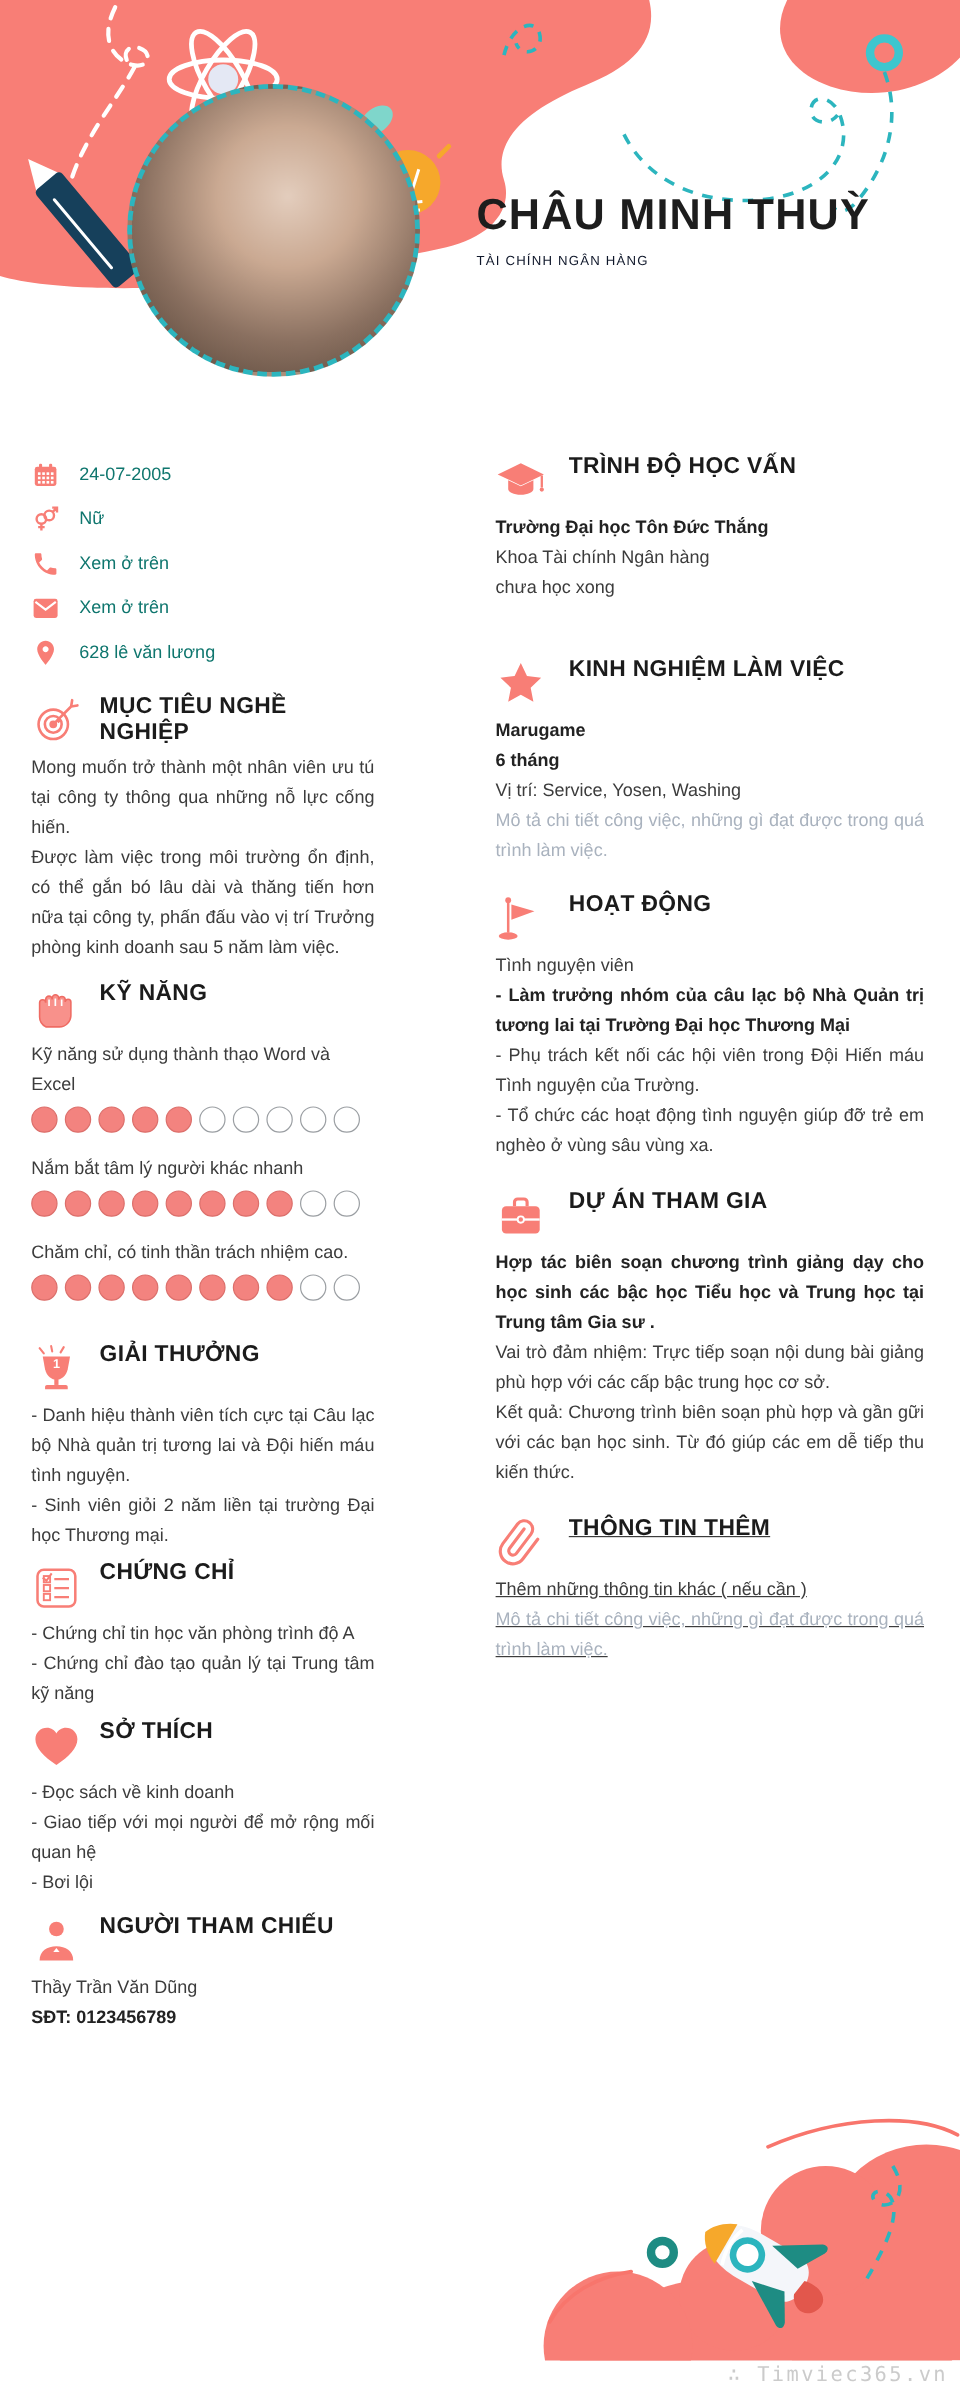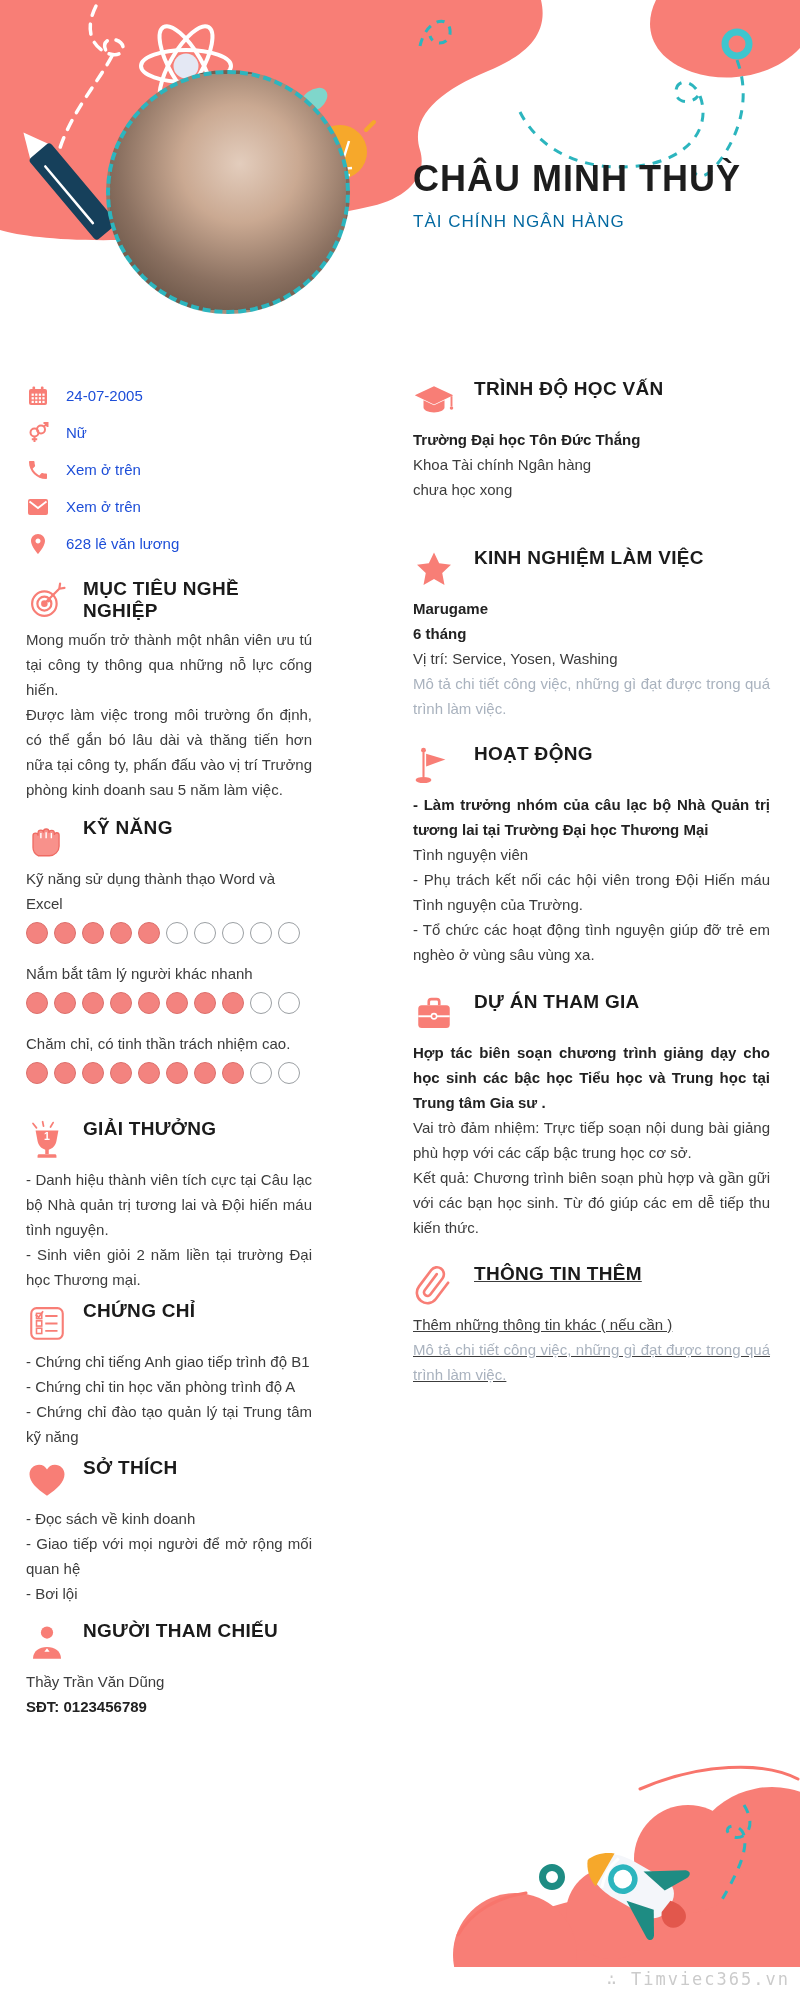--- a/index.html
+++ b/index.html
@@ -3,29 +3,29 @@
 <meta charset="utf-8">
 <style>
   html,body{margin:0;padding:0;background:#fff;}
   .page{position:relative;width:800px;height:1990px;background:#fff;overflow:hidden;
         font-family:"Liberation Sans","DejaVu Sans",sans-serif;color:#3c3c3c;}
   svg{display:block;}
   .deco{position:absolute;left:0;pointer-events:none;}
   .photo{position:absolute;left:106px;top:70px;width:236px;height:236px;border-radius:50%;
          border:4px dashed #2CB5BE;
          background:radial-gradient(circle at 55% 38%, #e3cdbd 0%, #caa992 30%, #8a7060 62%, #4e3d31 100%);}
-  .idblock{position:absolute;left:413px;top:158px;}
+  .idblock{position:absolute;left:397px;top:158px;}
   .name{font-size:36px;font-weight:bold;color:#1d1d1d;letter-spacing:1px;margin:0;}
-  .jobtitle{font-size:17px;color:#0369a1;letter-spacing:1px;margin-top:12px;}
+  .jobtitle{font-size:11px;color:#0f172a;letter-spacing:1px;margin-top:12px;}
   .col{position:absolute;}
   .col-left{left:26px;top:383px;width:286px;}
   .col-right{left:413px;top:378px;width:357px;}
   .contact-row{display:flex;align-items:center;height:25px;margin-bottom:12px;}
   .contact-row .cicon{width:24px;height:24px;flex:0 0 24px;margin-right:16px;}
-  .contact-row .clabel{font-size:15px;color:#1d4ed8;}
+  .contact-row .clabel{font-size:15px;color:#0f766e;}
   .sec{margin:0;}
   .sec-head{display:flex;align-items:flex-start;height:40px;margin-bottom:9px;}
   .sec-head .hicon{width:42px;height:46px;flex:0 0 42px;margin-right:15px;display:flex;align-items:center;}
   .col-right .sec-head .hicon{margin-right:19px;}
   .sec-title{font-size:19px;font-weight:bold;color:#1b1b1b;letter-spacing:.3px;}
   p.body{font-size:15px;line-height:25px;margin:0;text-align:justify;}
   p.body.nj{text-align:left;}
   .bold{font-weight:bold;color:#222;}
   .gray{color:#A9B2BE;}
   .skill{margin-bottom:17px;}
@@ -230,21 +230,20 @@
         <svg class="hicon" viewBox="0 0 48 48" fill="none" stroke="#F87E76">
             <rect x="6" y="7" width="36" height="35" rx="6" stroke-width="2.4"></rect>
             <path d="M22,16 H36 M22,24.5 H36 M22,33 H36" stroke-width="2.2"></path>
             <rect x="12" y="13" width="6" height="6" stroke-width="1.8"></rect>
             <rect x="12" y="21.5" width="6" height="6" stroke-width="1.8"></rect>
             <rect x="12" y="30" width="6" height="6" stroke-width="1.8"></rect>
             <path d="M11,14.5 l3.5,3 5,-7" stroke-width="2"></path>
           </svg>
         <span class="sec-title">CHỨNG CHỈ</span>
       </div>
-      <p class="body">- Chứng chỉ tiếng Anh giao tiếp trình độ B1</p>
       <p class="body">- Chứng chỉ tin học văn phòng trình độ A</p>
       <p class="body">- Chứng chỉ đào tạo quản lý tại Trung tâm kỹ năng</p>
     </div>
 
     <div class="sec mt-sec8">
       <div class="sec-head">
         <svg class="hicon" viewBox="0 0 48 48">
             <path fill="#F87E76" d="M24 42 C12 34 4 26 4 17.5 C4 11 9 6.5 15 6.5 C19 6.5 22.5 8.8 24 12 C25.5 8.8 29 6.5 33 6.5 C39 6.5 44 11 44 17.5 C44 26 36 34 24 42 Z"></path>
           </svg>
         <span class="sec-title">SỞ THÍCH</span>
@@ -302,22 +301,22 @@
     <div class="sec mt-act">
       <div class="sec-head">
         <svg class="hicon" viewBox="0 0 48 48">
             <circle cx="12" cy="6" r="2.8" fill="#F87E76"></circle>
             <rect x="10.8" y="8" width="2.4" height="29" rx="1" fill="#F87E76"></rect>
             <polygon points="15,10 37,16.5 15,24.5" fill="#F87E76"></polygon>
             <ellipse cx="12" cy="40" rx="9" ry="3.5" fill="#F87E76"></ellipse>
           </svg>
         <span class="sec-title">HOẠT ĐỘNG</span>
       </div>
+      <p class="body nj">Tình nguyện viên</p>
       <p class="body bold">- Làm trưởng nhóm của câu lạc bộ Nhà Quản trị tương lai tại Trường Đại học Thương Mại</p>
-      <p class="body nj">Tình nguyện viên</p>
       <p class="body">- Phụ trách kết nối các hội viên trong Đội Hiến máu Tình nguyện của Trường.</p>
       <p class="body">- Tổ chức các hoạt động tình nguyện giúp đỡ trẻ em nghèo ở vùng sâu vùng xa.</p>
     </div>
 
     <div class="sec mt-proj">
       <div class="sec-head">
         <svg class="hicon" viewBox="0 0 48 48">
             <path d="M18,14 v-4 c0-1.7 1.3-3 3-3 h6 c1.7,0 3,1.3 3,3 v4" stroke="#F87E76" stroke-width="3" fill="none"></path>
             <rect x="6" y="14" width="36" height="26" rx="4" fill="#F87E76"></rect>
             <rect x="6" y="25.5" width="36" height="2.2" fill="#fff"></rect>

